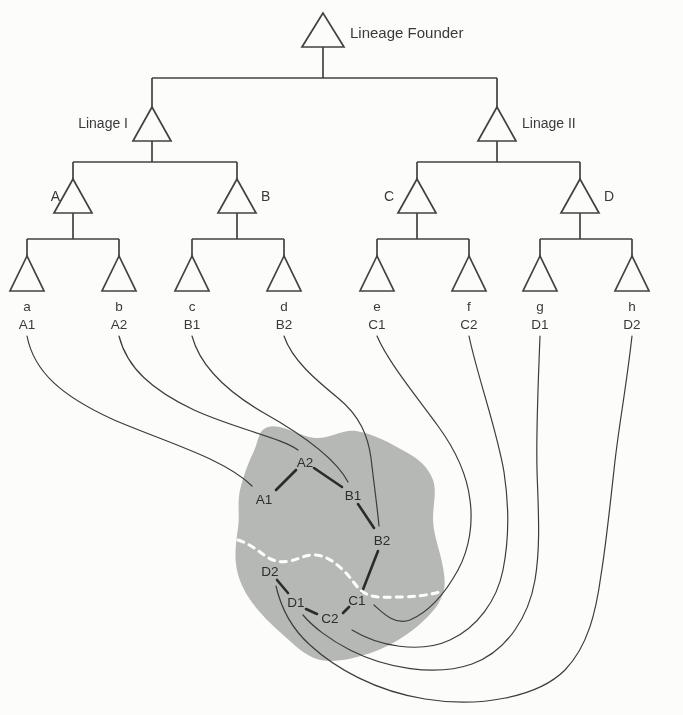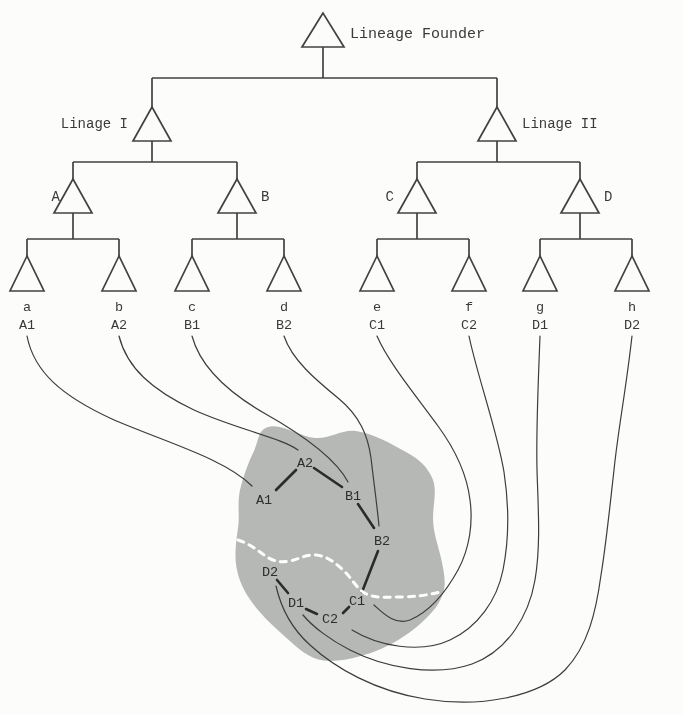--- a/index.html
+++ b/index.html
@@ -1,17 +1,17 @@
 <!DOCTYPE html>
 <html><head>
 <meta charset="utf-8">
 <style>
   html,body{margin:0;padding:0;background:#fcfcfb;}
   .page{position:relative;width:683px;height:715px;background:#fcfcfb;overflow:hidden;
-        font-family:Liberation Mono, monospace;}
+        font-family:Liberation Sans, sans-serif;}
   svg{display:block}
   text{fill:#3a3a3a;}
   .title-label{font-size:15px;}
   .lineage-label{font-size:14px;}
   .clade-label{font-size:14px;}
   .leaf-letter{font-size:13.5px;}
   .leaf-code{font-size:13.5px;}
   .node-label{font-size:13.5px;fill:#2e2e2e;}
   .tree-line{stroke:#424242;stroke-width:1.7;fill:none;}
   .tri{fill:#fcfcfb;stroke:#424242;stroke-width:1.7;stroke-linejoin:miter;}

